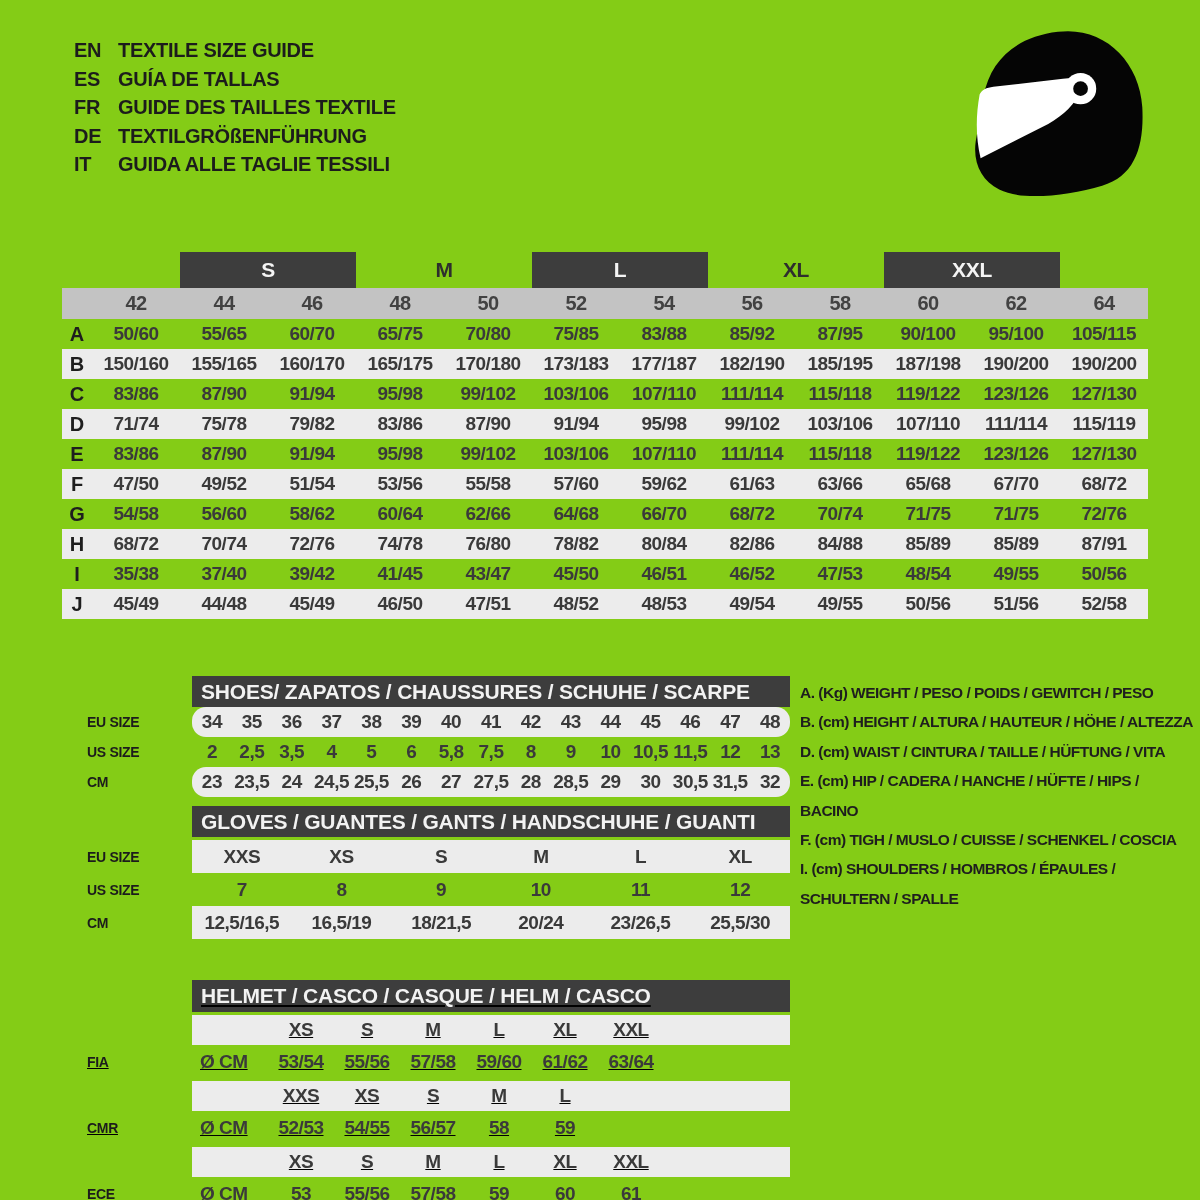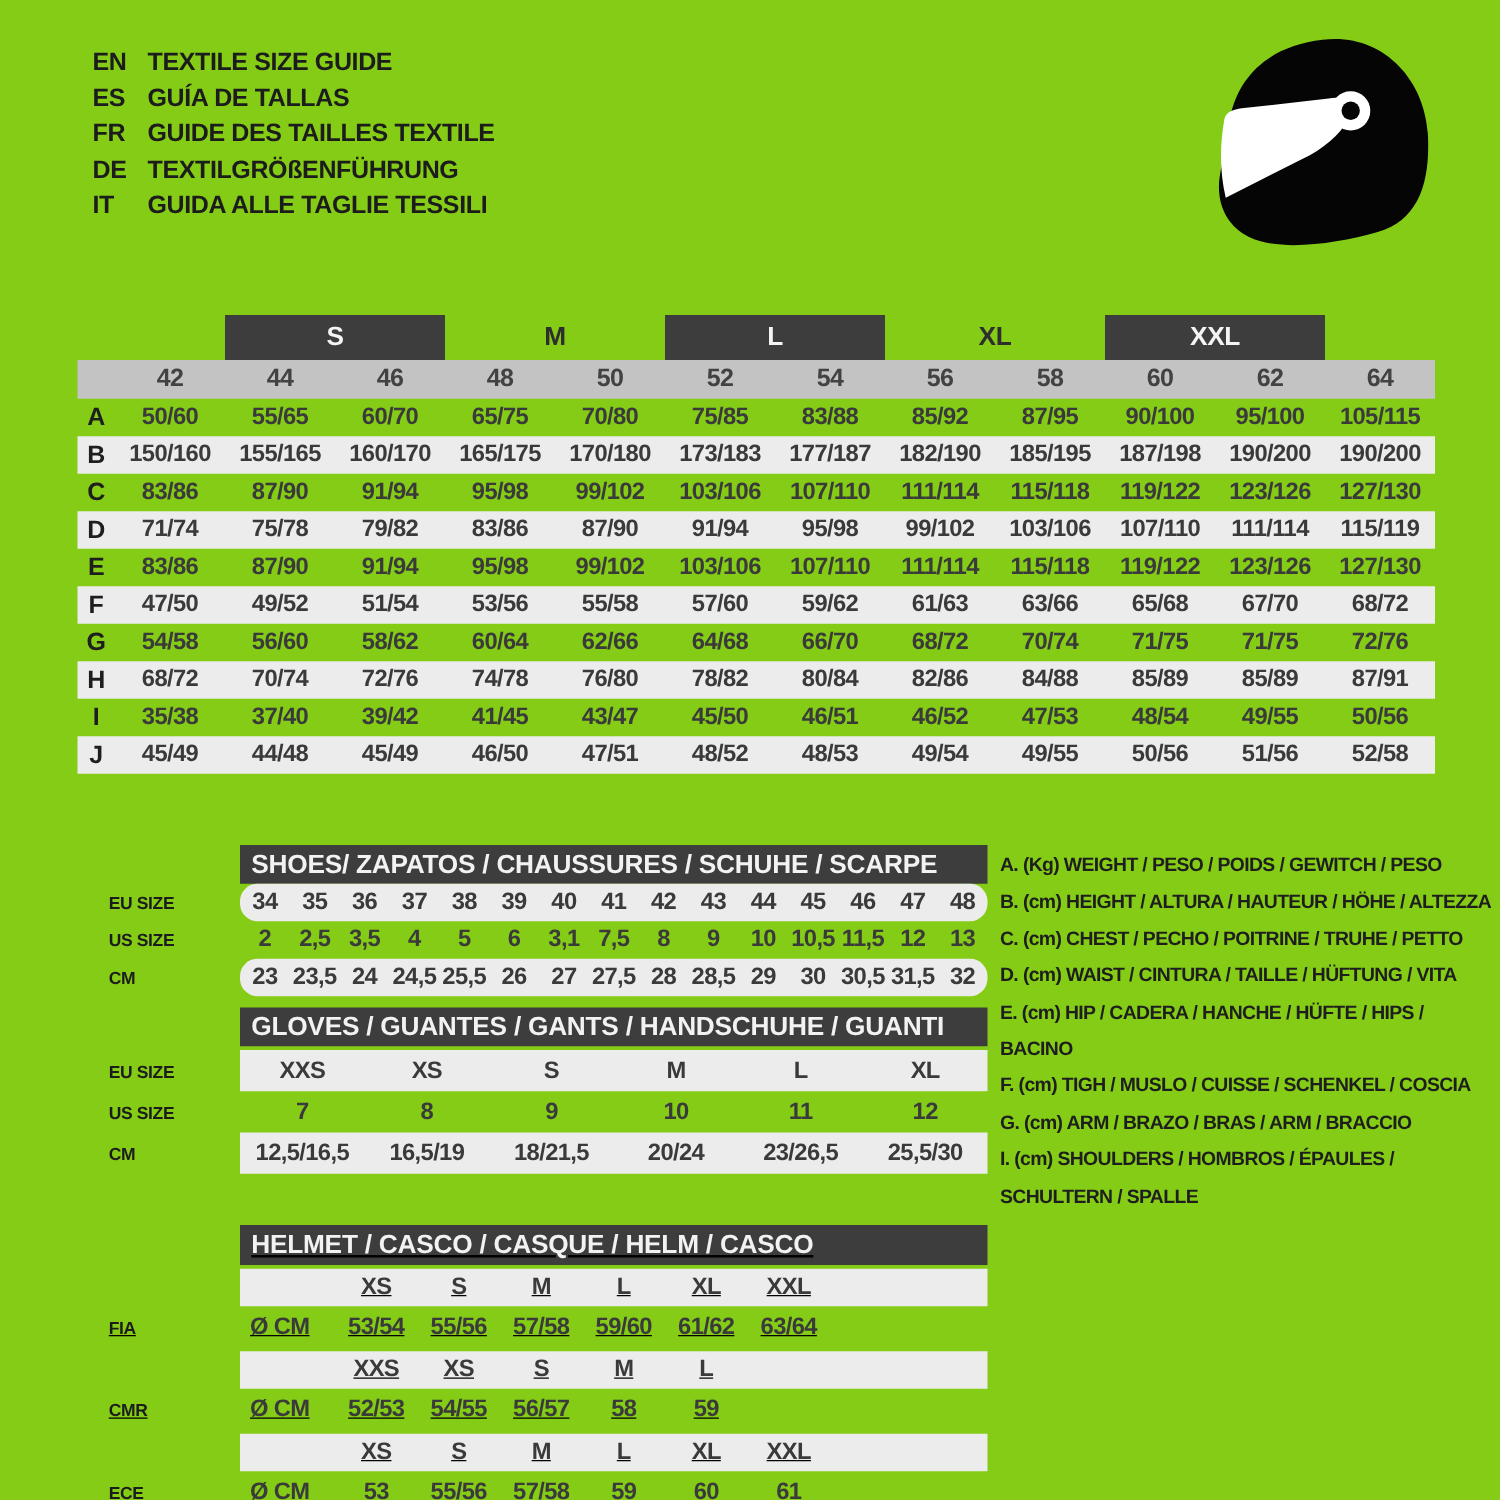--- a/index.html
+++ b/index.html
@@ -320,21 +320,21 @@
         </div>
         <div class="trow">
           <div class="tlabel">US SIZE</div>
           <div class="cells">
             <div class="cell">2</div>
             <div class="cell">2,5</div>
             <div class="cell">3,5</div>
             <div class="cell">4</div>
             <div class="cell">5</div>
             <div class="cell">6</div>
-            <div class="cell">3,1</div>
+            <div class="cell">5,8</div>
             <div class="cell">7,5</div>
             <div class="cell">8</div>
             <div class="cell">9</div>
             <div class="cell">10</div>
             <div class="cell">10,5</div>
             <div class="cell">11,5</div>
             <div class="cell">12</div>
             <div class="cell">13</div>
           </div>
         </div>
@@ -478,21 +478,19 @@
               <div class="cell">61</div>
             </div>
           </div>
         </div>
       </div>
   </div>
 
   <div class="legend" id="legend">
       <p class="legend-item">A. (Kg) WEIGHT / PESO / POIDS / GEWITCH / PESO</p>
       <p class="legend-item">B. (cm) HEIGHT / ALTURA / HAUTEUR / HÖHE / ALTEZZA</p>
-      <p class="legend-item">C. (cm) CHEST / PECHO / POITRINE / TRUHE / PETTO</p>
       <p class="legend-item">D. (cm) WAIST / CINTURA / TAILLE / HÜFTUNG / VITA</p>
       <p class="legend-item">E. (cm) HIP / CADERA / HANCHE / HÜFTE / HIPS / BACINO</p>
       <p class="legend-item">F. (cm) TIGH / MUSLO / CUISSE / SCHENKEL / COSCIA</p>
-      <p class="legend-item">G. (cm) ARM / BRAZO / BRAS / ARM / BRACCIO</p>
       <p class="legend-item">I. (cm) SHOULDERS / HOMBROS / ÉPAULES / SCHULTERN / SPALLE</p>
     </div>
 
 </div>
 
 </body></html>

